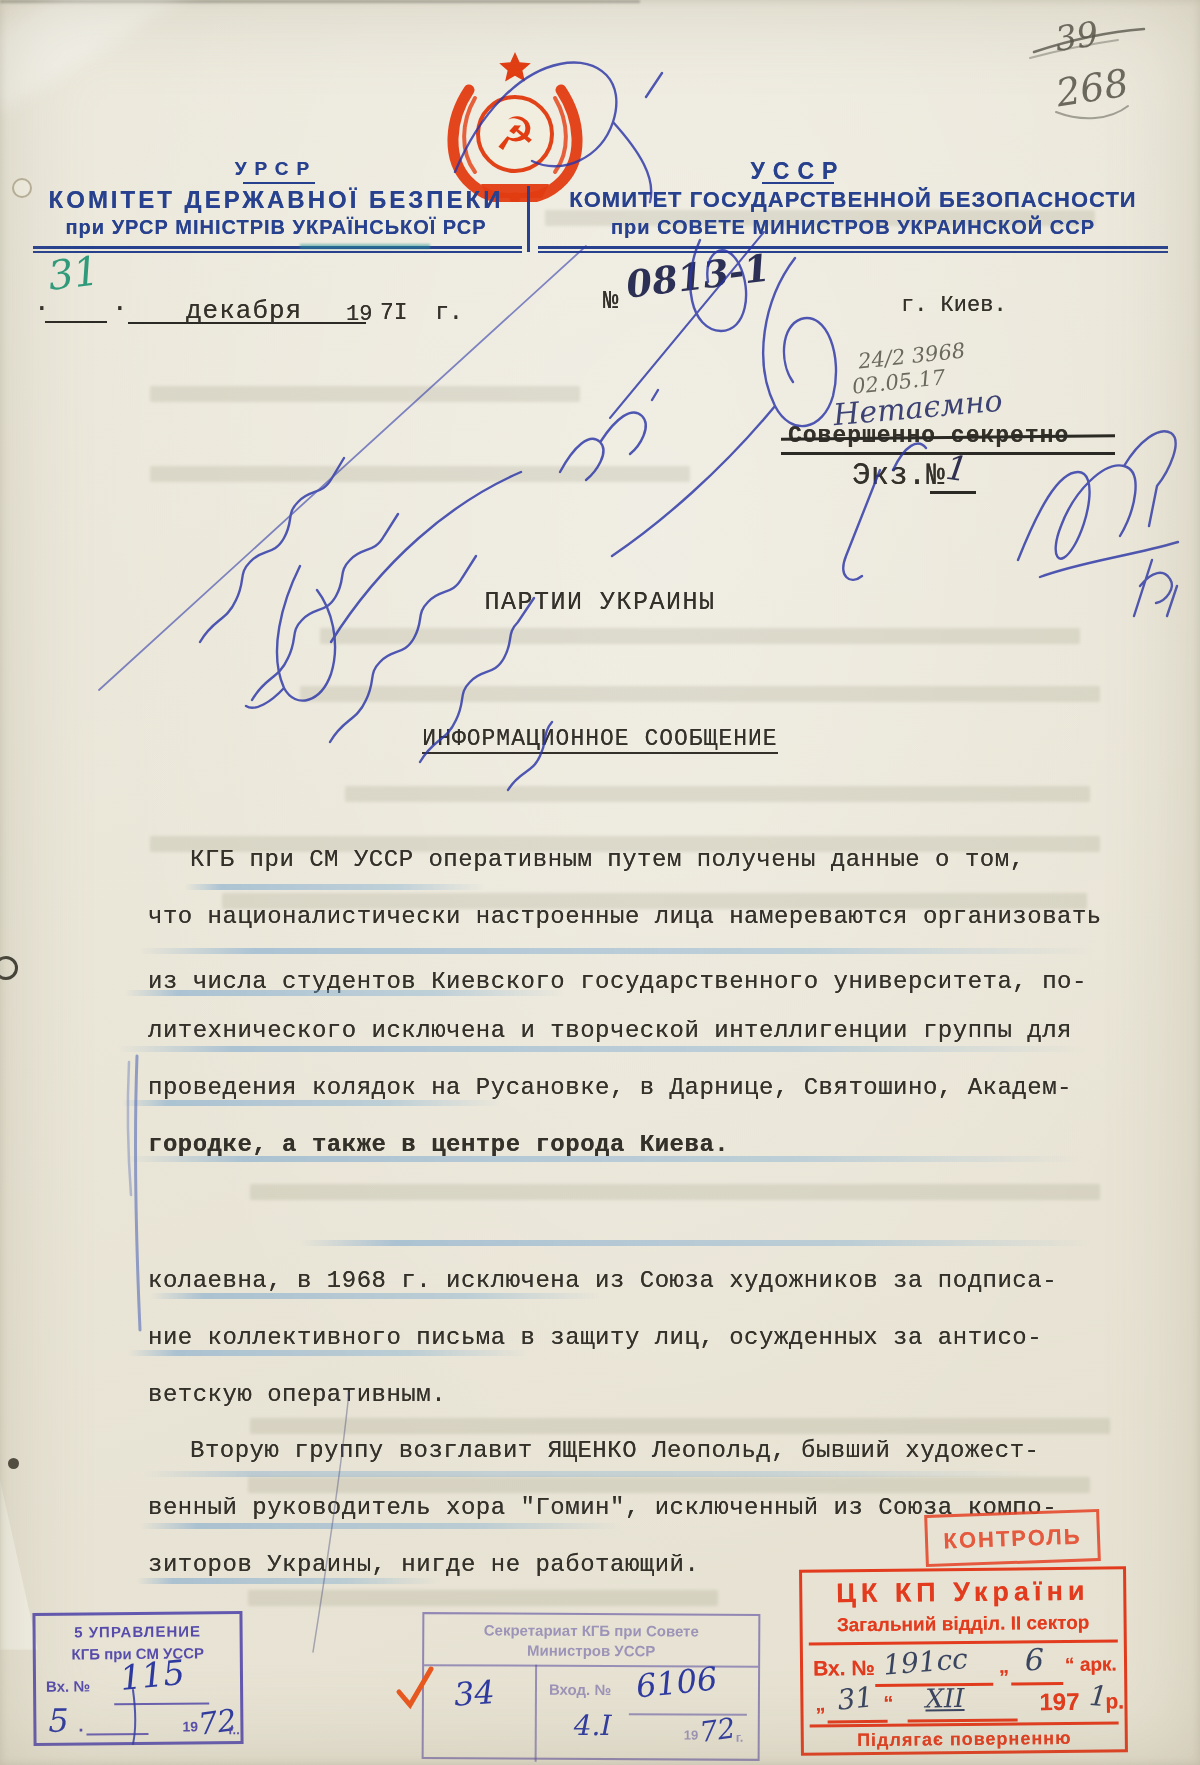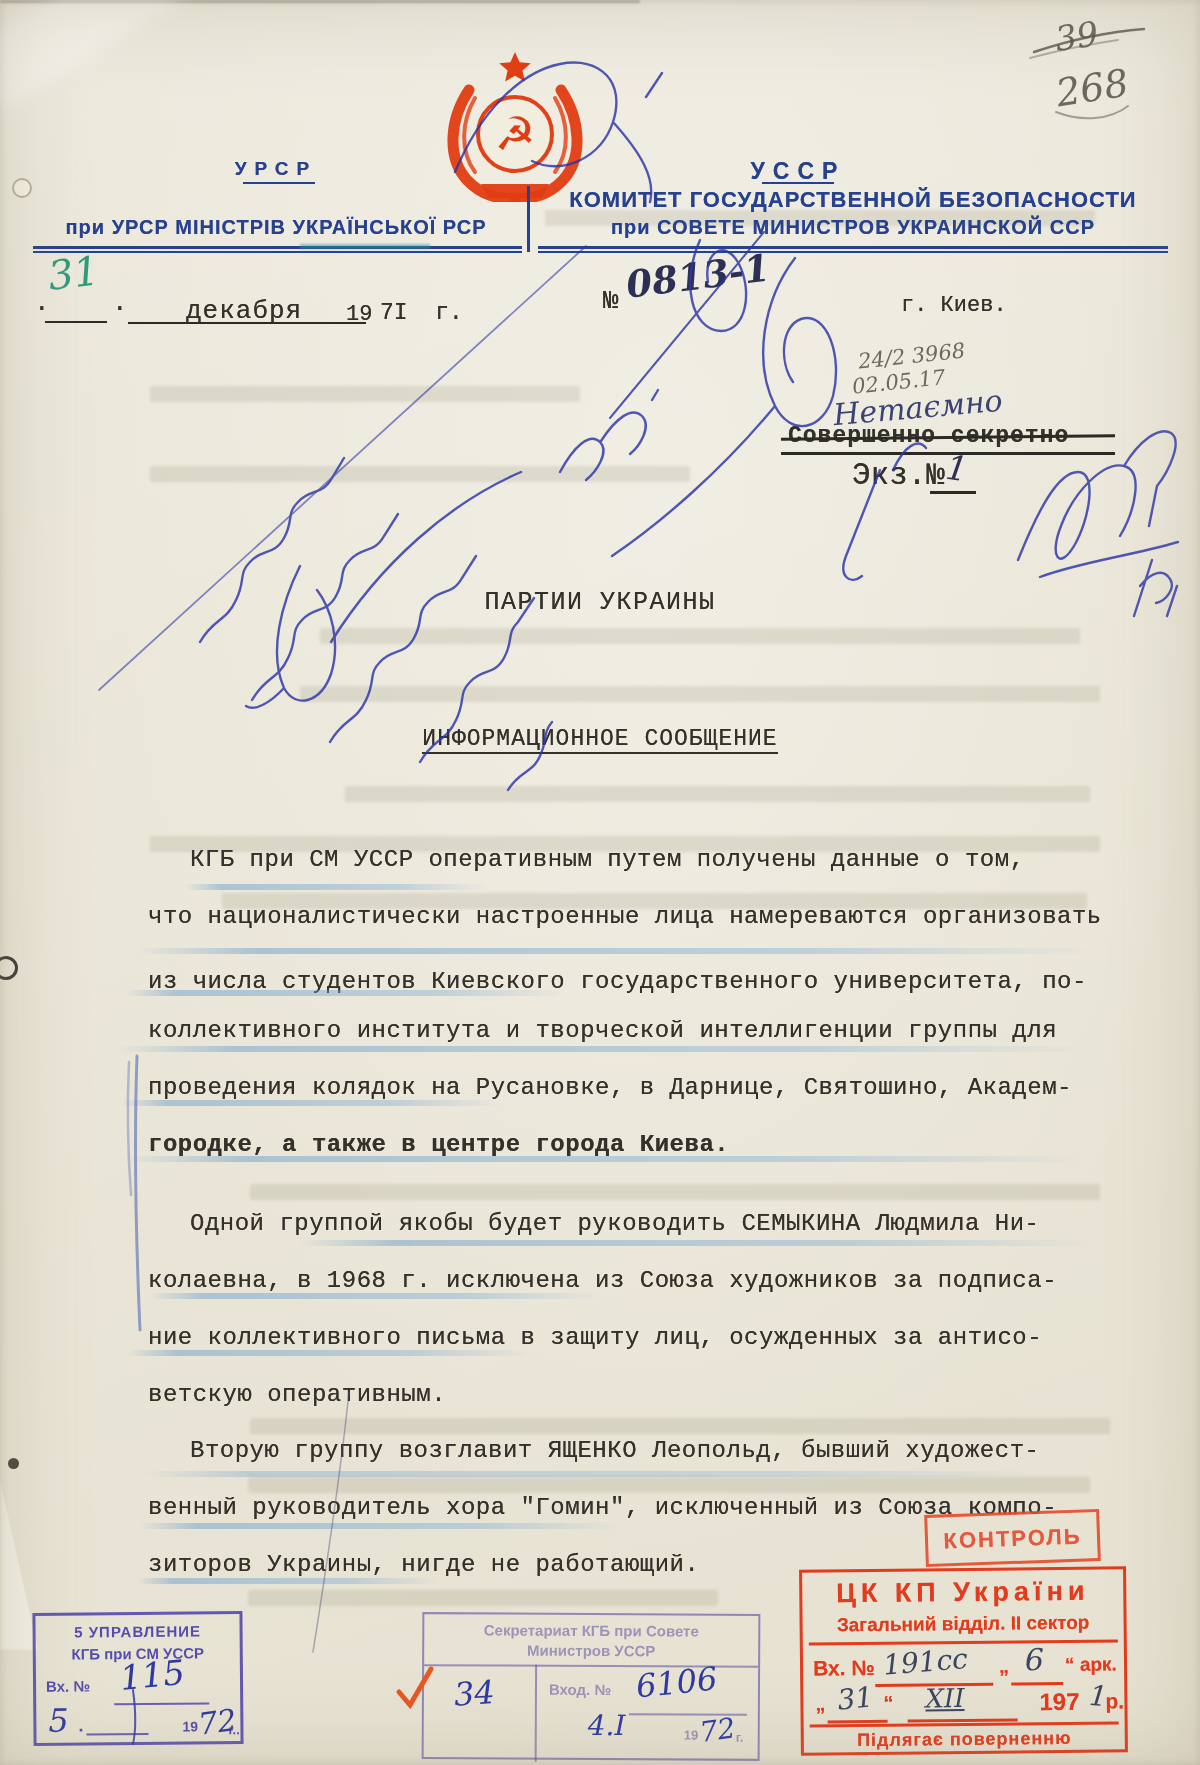--- a/index.html
+++ b/index.html
@@ -70,20 +70,21 @@
         <circle cx="80" cy="88" r="37" stroke-width="4" fill="#f2eedf" opacity=".97"></circle>
       </g>
       <path d="M80 6 l4.6 10.2 11.2 1 -8.4 7.4 2.5 11 -9.9-5.9 -9.9 5.9 2.5-11 -8.4-7.4 11.2-1 Z" fill="#e23d12"></path>
       <text x="80" y="104" text-anchor="middle" font-size="46" fill="#e23d12" font-family="'DejaVu Sans',sans-serif">☭</text>
       <path d="M46 138 L114 138 L107 152 L53 152 Z" fill="#e23d12" opacity=".95"></path>
     </svg>
   </div>
 
   <div class="hdr" style="left:30px;top:158px;width:492px;text-align:center;font-size:19px;letter-spacing:8px;">УРСР</div>
   <div class="line bluline" style="left:243px;top:182px;width:72px;height:2px;"></div>
+  <div class="hdr" style="left:30px;top:186px;width:492px;text-align:center;font-size:24px;letter-spacing:3px;">КОМІТЕТ ДЕРЖАВНОЇ БЕЗПЕКИ</div>
   <div class="hdr" style="left:30px;top:216px;width:492px;text-align:center;font-size:20px;letter-spacing:1px;">при УРСР МІНІСТРІВ УКРАЇНСЬКОЇ РСР</div>
 
   <div class="line bluline" style="left:527px;top:186px;width:2.5px;height:66px;"></div>
 
   <div class="hdr" style="left:538px;top:158px;width:520px;text-align:center;font-size:23px;letter-spacing:8px;">УССР</div>
   <div class="line bluline" style="left:762px;top:182px;width:72px;height:2px;"></div>
   <div class="hdr" style="left:538px;top:216px;width:630px;text-align:center;font-size:20px;letter-spacing:1px;">при СОВЕТЕ МИНИСТРОВ УКРАИНСКОЙ ССР</div>
   <div class="hdr" style="left:538px;top:187px;width:630px;text-align:center;font-size:22px;letter-spacing:1px;">КОМИТЕТ ГОСУДАРСТВЕННОЙ БЕЗОПАСНОСТИ</div>
 
   <div class="line bluline" style="left:33px;top:246px;width:489px;height:2.5px;"></div>
@@ -118,25 +119,24 @@
 
   <div class="t" style="left:150px;top:588px;width:900px;text-align:center;font-size:25px;letter-spacing:1.5px;">ПАРТИИ УКРАИНЫ</div>
 
   <div style="position:absolute;left:150px;top:726px;width:900px;text-align:center;">
     <span class="t" style="position:static;font-size:23px;letter-spacing:1px;border-bottom:2.5px solid #34312b;">ИНФОРМАЦИОННОЕ СООБЩЕНИЕ</span>
   </div>
 
   <span class="t" style="left:190px;top:846px;font-size:24px;letter-spacing:.5px;">КГБ при СМ УССР оперативным путем получены данные о том,</span>
   <span class="t" style="left:148px;top:903px;font-size:24px;letter-spacing:.5px;">что националистически настроенные лица намереваются организовать</span>
   <span class="t" style="left:148px;top:960px;font-size:24px;letter-spacing:.5px;margin-top:8px;">из числа студентов Киевского государственного университета, по-</span>
-  <span class="t" style="left:148px;top:1017px;font-size:24px;letter-spacing:.5px;">коллективного института и творческой интеллигенции группы для</span>
+  <span class="t" style="left:148px;top:1017px;font-size:24px;letter-spacing:.5px;">литехнического исключена и творческой интеллигенции группы для</span>
   <span class="t" style="left:148px;top:1074px;font-size:24px;letter-spacing:.5px;">проведения колядок на Русановке, в Дарнице, Святошино, Академ-</span>
   <span class="t" style="left:148px;top:1131px;font-size:24px;letter-spacing:.5px;font-weight:700;">городке, а также в центре города Киева.</span>
 
-  <span class="t" style="left:190px;top:1210px;font-size:24px;letter-spacing:.5px;">Одной группой якобы будет руководить СЕМЫКИНА Людмила Ни-</span>
   <span class="t" style="left:148px;top:1267px;font-size:24px;letter-spacing:.5px;">колаевна, в 1968 г. исключена из Союза художников за подписа-</span>
   <span class="t" style="left:148px;top:1324px;font-size:24px;letter-spacing:.5px;">ние коллективного письма в защиту лиц, осужденных за антисо-</span>
   <span class="t" style="left:148px;top:1381px;font-size:24px;letter-spacing:.5px;">ветскую оперативным.</span>
 
   <span class="t" style="left:190px;top:1437px;font-size:24px;letter-spacing:.5px;">Вторую группу возглавит ЯЩЕНКО Леопольд, бывший художест-</span>
   <span class="t" style="left:148px;top:1494px;font-size:24px;letter-spacing:.5px;">венный руководитель хора "Гомин", исключенный из Союза компо-</span>
   <span class="t" style="left:148px;top:1551px;font-size:24px;letter-spacing:.5px;">зиторов Украины, нигде не работающий.</span>
 
   <div class="smudge" style="left:185px;top:884px;width:300px;"></div>
   <div class="smudge" style="left:140px;top:948px;width:950px;"></div>
@@ -198,21 +198,21 @@
 
   <div class="stamp" style="left:422px;top:1613px;width:338px;height:147px;border:2.5px solid rgba(88,74,160,.6);transform:rotate(.3deg);z-index:20;">
     <div class="purpfaint" style="left:0;top:7px;width:100%;text-align:center;font-size:15px;">Секретариат КГБ при Совете</div>
     <div class="purpfaint" style="left:0;top:27px;width:100%;text-align:center;font-size:15px;">Министров УССР</div>
     <div style="left:0;top:50px;width:100%;height:2px;background:rgba(88,74,160,.55);"></div>
     <div style="left:111px;top:50px;width:2px;height:97px;background:rgba(88,74,160,.55);"></div>
     <div class="hwb" style="left:30px;top:60px;font-size:32px;transform:rotate(-4deg);">34</div>
     <div class="purpfaint" style="left:125px;top:66px;font-size:15px;">Вход. №</div>
     <div class="hwb" style="left:212px;top:48px;font-size:32px;transform:rotate(-6deg);">6106</div>
     <div style="left:205px;top:98px;width:118px;height:2px;background:rgba(88,74,160,.55);"></div>
-    <div class="hwb" style="left:150px;top:94px;font-size:28px;margin-left:14px;">4.I</div>
+    <div class="hwb" style="left:150px;top:94px;font-size:28px;">4.I</div>
     <div class="purpfaint" style="left:260px;top:112px;font-size:13px;">19</div>
     <div class="hwb" style="left:276px;top:98px;font-size:28px;transform:rotate(-8deg);">72</div>
     <div class="purpfaint" style="left:312px;top:114px;font-size:13px;">г.</div>
   </div>
 
   <div class="stamp" style="left:925px;top:1512px;width:175px;height:52px;border:3.5px solid #e5472a;transform:rotate(-2deg);z-index:20;opacity:.88;">
     <div class="red" style="left:0;top:11px;width:100%;text-align:center;font-size:22px;letter-spacing:2px;color:#e5472a;">КОНТРОЛЬ</div>
   </div>
 
   <div class="stamp" style="left:800px;top:1568px;width:327px;height:186px;border:3.5px solid #e23b1d;transform:rotate(-.6deg);z-index:20;">

